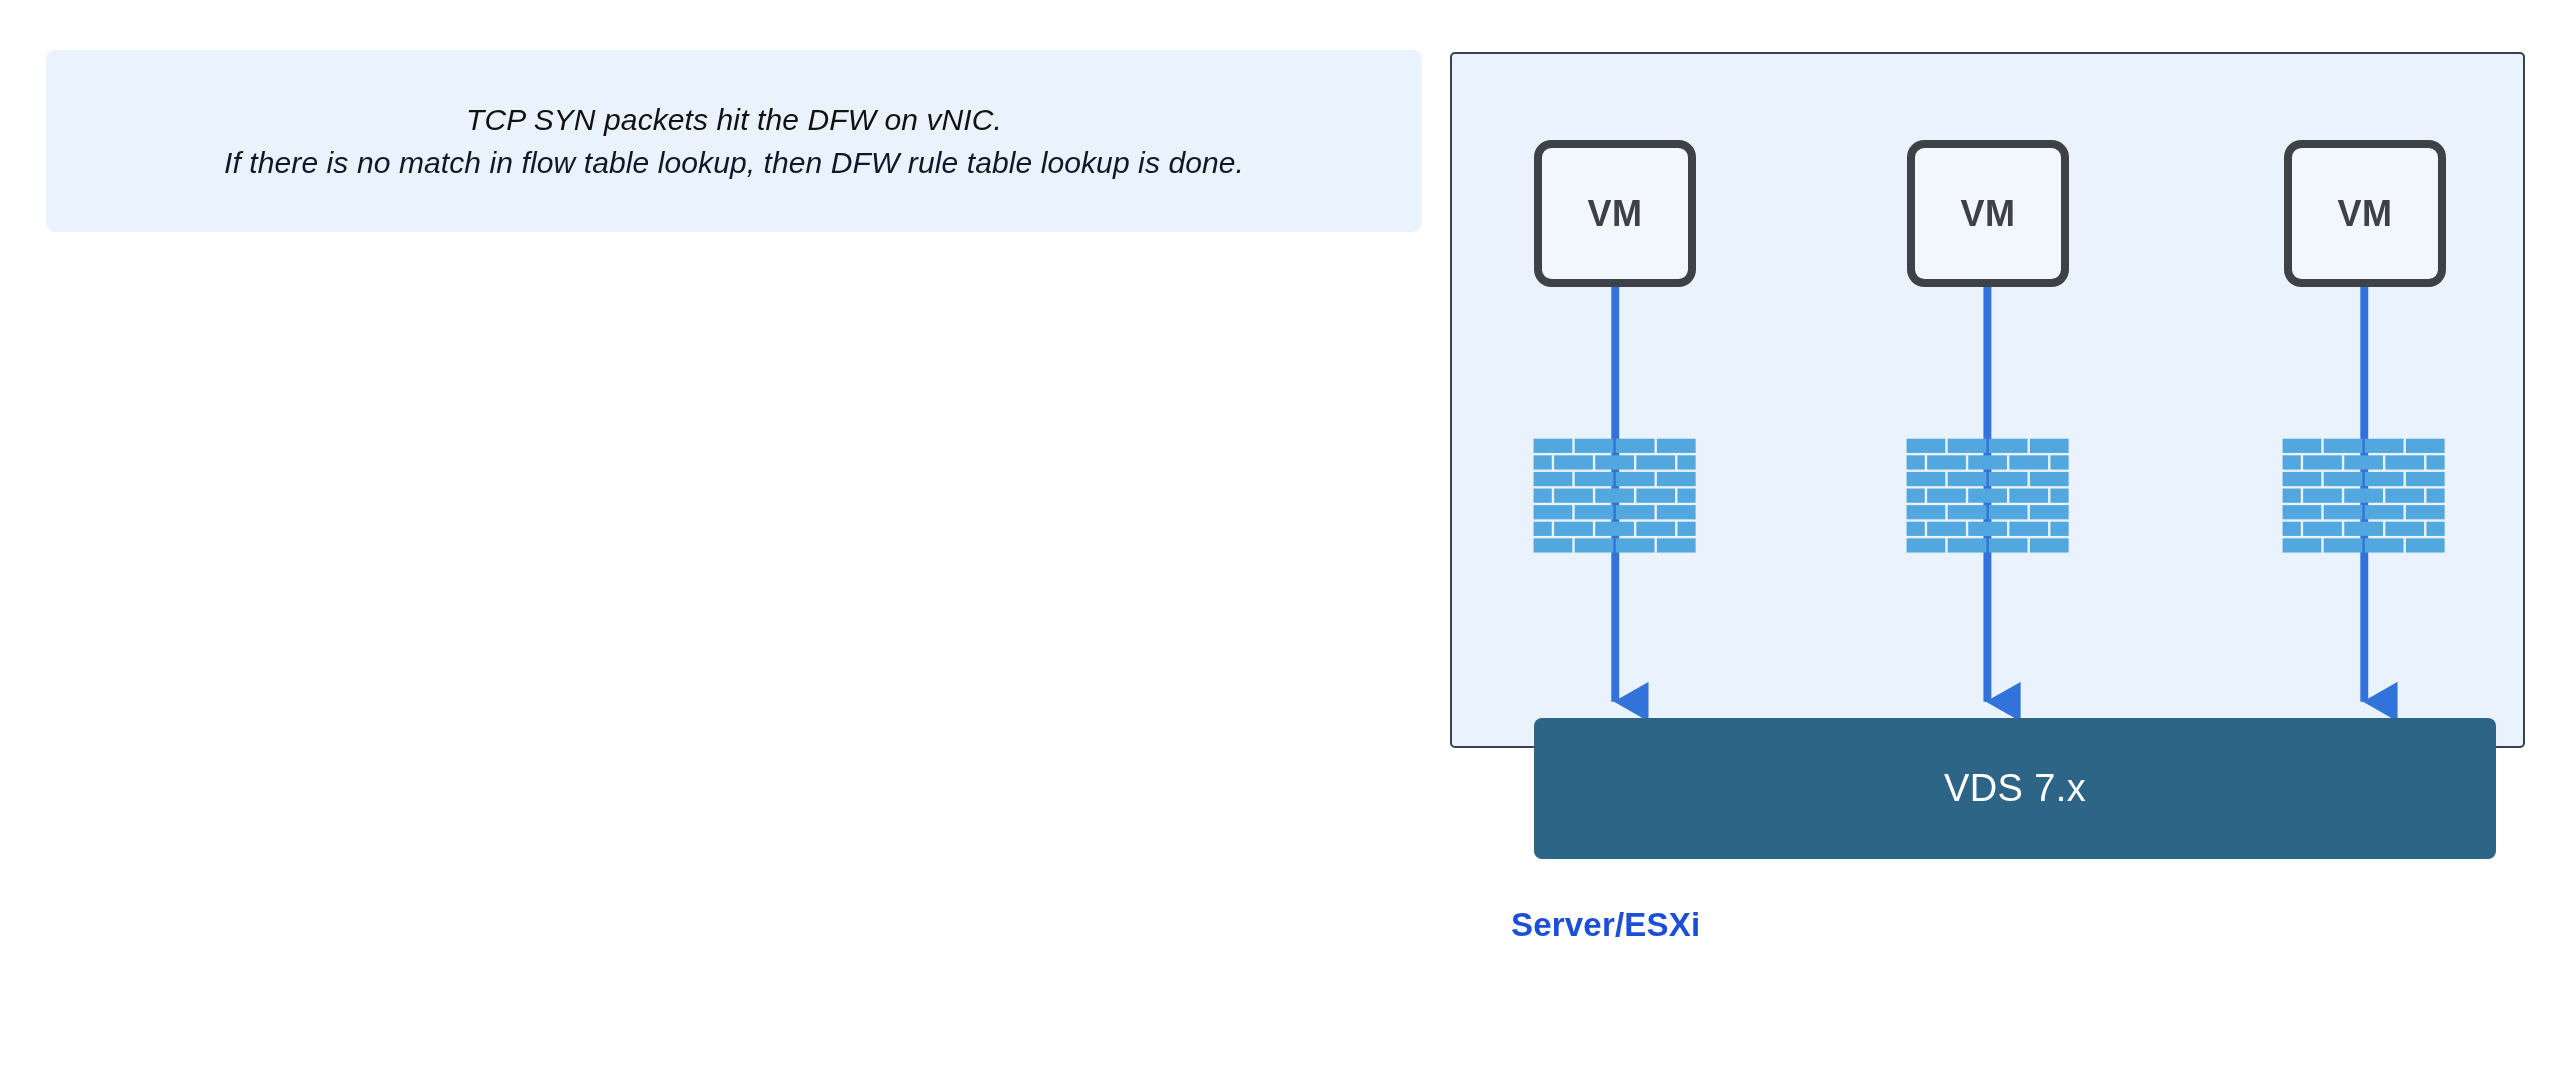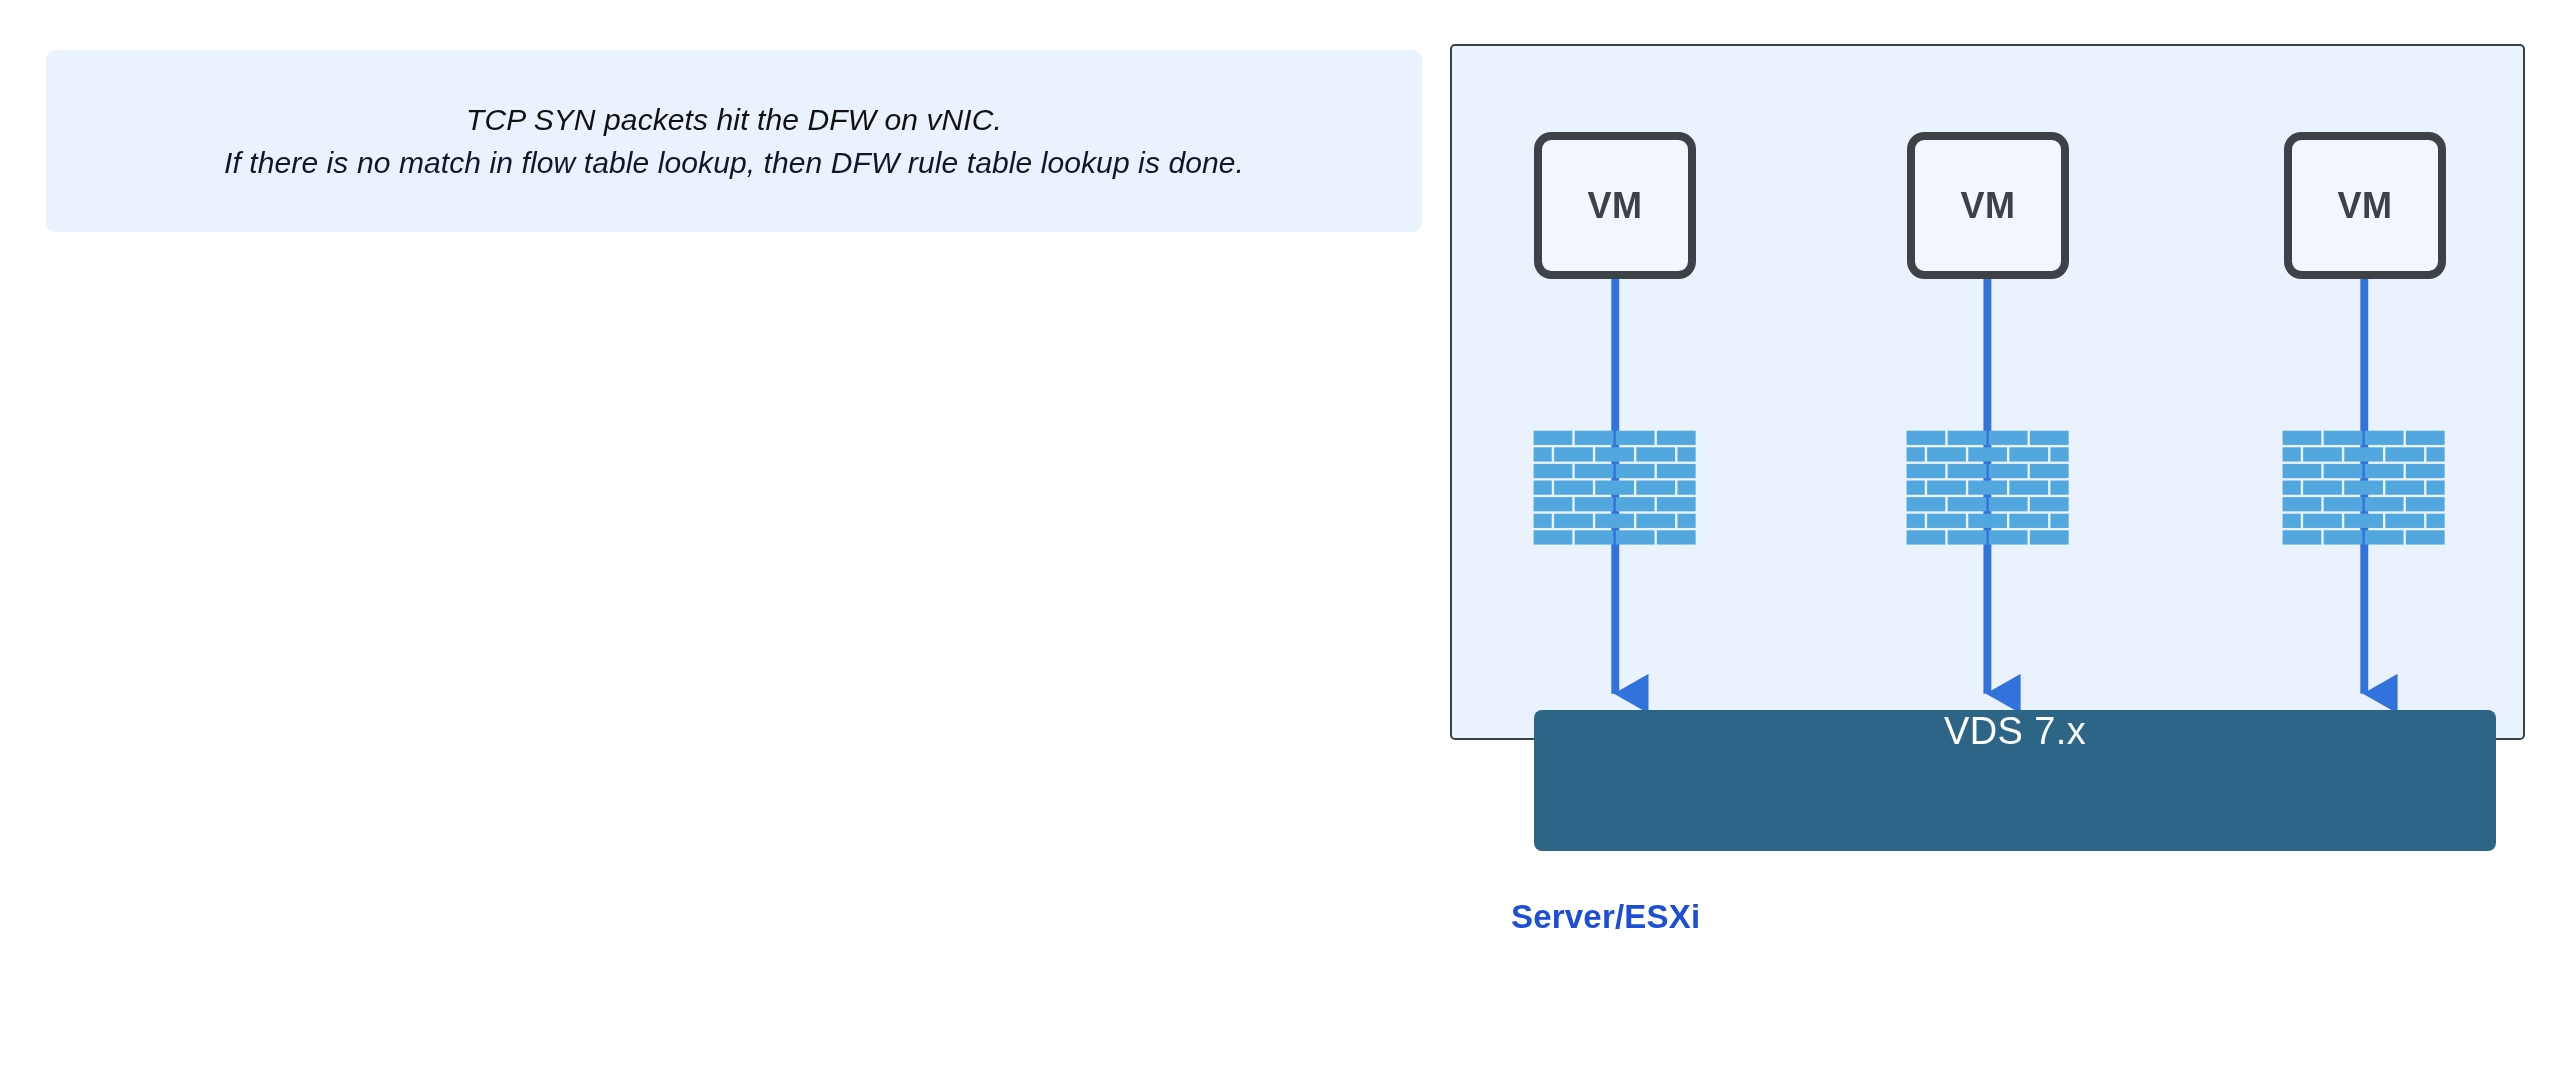--- a/index.html
+++ b/index.html
@@ -39,21 +39,21 @@
     white-space: nowrap;
     letter-spacing: 0.1px;
   }
   .callout-line.dark  { color: #111111; }
   .callout-line.blue  { color: #0f172a; }
 
   
   #esxi-panel {
     position: absolute;
     left: 1450px;
-    top: 44px;
+    top: 52px;
     width: 1075px;
     height: 696px;
     background: #EAF2FD;
     border: 2.4px solid #3C4049;
     border-radius: 5px;
     box-sizing: border-box;
   }
 
   #panel-svg {
     position: absolute;
@@ -102,20 +102,21 @@
   
   #vds-bar {
     position: absolute;
     left: 82px;
     top: 664px;
     width: 962px;
     height: 141px;
     background: #2D6586;
     border-radius: 8px;
     display: flex;
+    align-items: center;
     justify-content: center;
     z-index: 3;
   }
   #vds-label {
     font-size: 38px;
     color: #ffffff;
     letter-spacing: 0.4px;
   }
 
   

